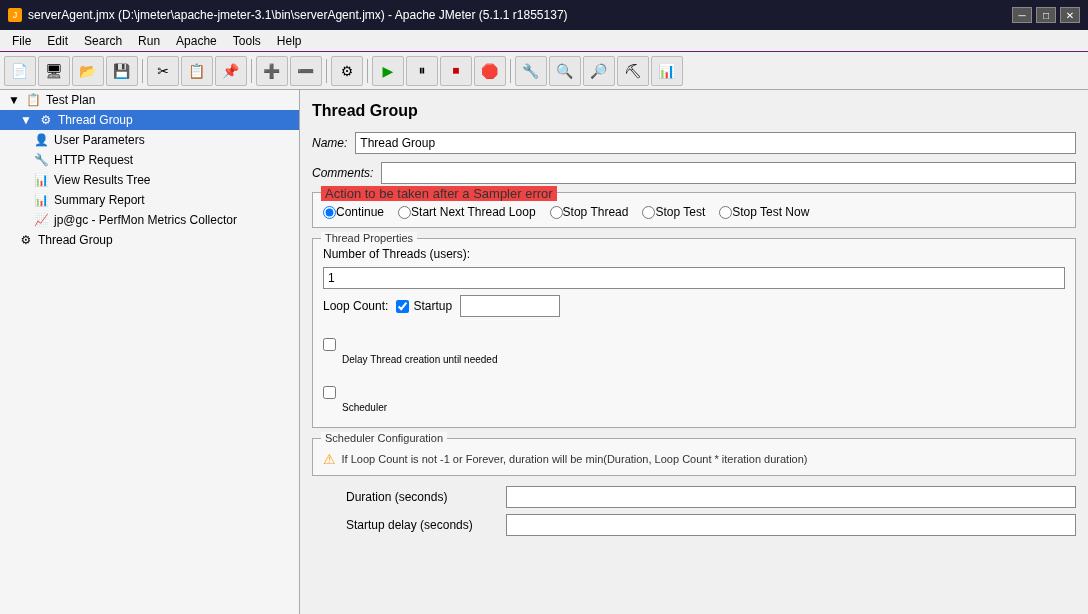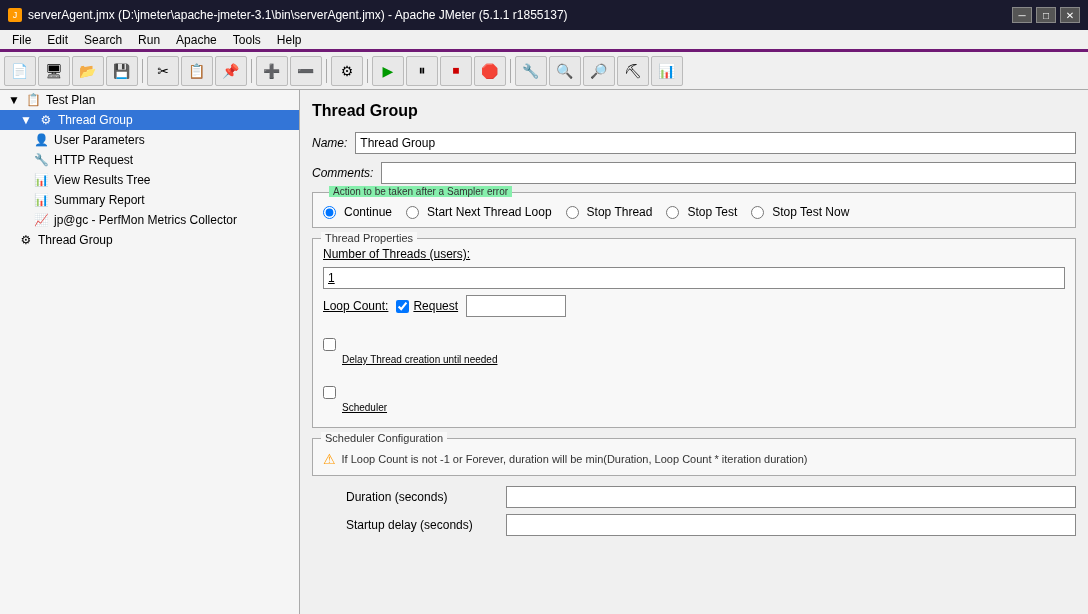--- a/index.html
+++ b/index.html
@@ -21,21 +21,21 @@
     .title-bar-controls { display: flex; gap: 4px; }
     .title-btn { width: 20px; height: 16px; background: #555; border: 1px solid #888; cursor: pointer; display: flex; align-items: center; justify-content: center; font-size: 10px; color: #fff; }
 
     
     .menu-bar {
       background: #f0f0f0;
       height: 22px;
       display: flex;
       align-items: center;
       padding: 0 4px;
-      border-bottom: 3px solid #701a75;
+      border-bottom: 1px solid #701a75;
     }
     .menu-item {
       padding: 2px 8px;
       cursor: pointer;
       font-size: 12px;
       color: #000;
     }
 
     
     .toolbar {
@@ -131,38 +131,38 @@
     .group-box {
       border: 1px solid #aaa;
       background: #f8f8f8;
       padding: 8px 10px;
       margin-bottom: 10px;
       position: relative;
     }
     .group-box-title {
       position: absolute;
       top: -7px;
-      left: 16px;
-      background: #86efac;
+      left: 8px;
+      background: #ef4444;
       padding: 0 4px;
-      font-size: 10px;
+      font-size: 13px;
       color: #333;
     }
 
     .radio-row {
       display: flex;
       align-items: center;
       gap: 14px;
       flex-wrap: wrap;
       margin-top: 4px;
     }
     .radio-option {
       display: flex;
       align-items: flex-end;
-      gap: 8px;
+      gap: 0;
       cursor: pointer;
     }
     .radio-option input[type=radio] { cursor: pointer; }
 
     .prop-row {
       display: flex;
       align-items: flex-end;
       margin-bottom: 6px;
     }
     .prop-label {
@@ -243,21 +243,20 @@
       outline: none;
     }
 
     
     .thread-props-section {
       border: 1px solid #aaa;
       background: #f8f8f8;
       padding: 8px 10px;
       margin-bottom: 10px;
       position: relative;
-      text-decoration: underline;
     }
     .thread-props-section-title {
       position: absolute;
       top: -7px;
       left: 8px;
       background: #f8f8f8;
       padding: 0 4px;
       font-size: 11px;
       color: #333;
     }
@@ -410,21 +409,21 @@
       </div>
 
       <div class="prop-row">
         <input class="prop-input" type="text" value="1" style="">
       </div>
 
       <div class="loop-row">
         <span class="loop-label">Loop Count:</span>
         <label class="checkbox-label">
           <input type="checkbox" checked="" style="">
-          <span>Request</span>
+          <span>Startup</span>
         </label>
         <input class="prop-input" type="text" style="width: 100px; flex: 0 0 auto;" value="">
       </div>
 
       <div class="check-row">
         <input type="checkbox" style="">
         <label>Delay Thread creation until needed</label>
       </div>
 
       <div class="check-row">

